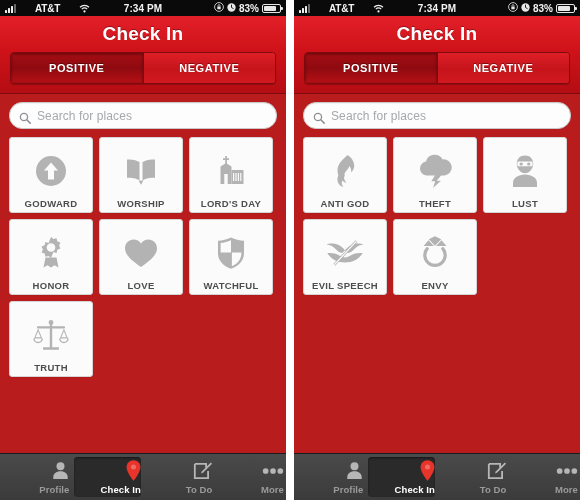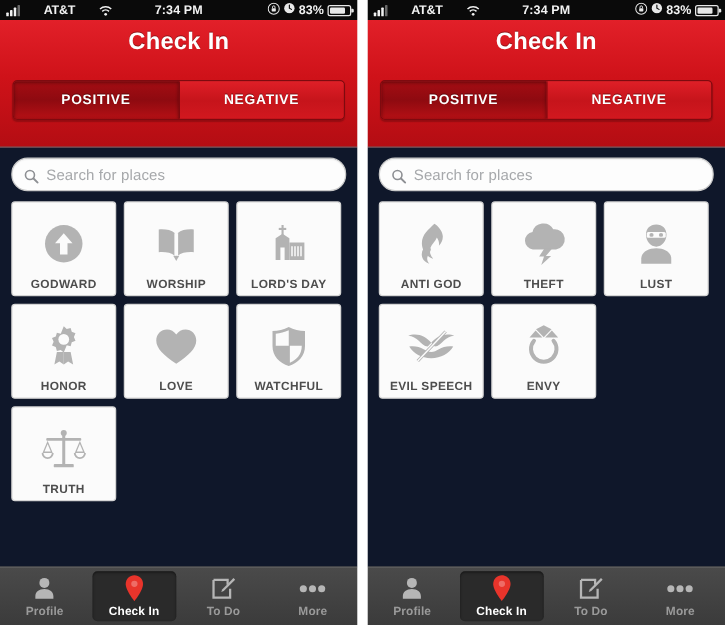--- a/index.html
+++ b/index.html
@@ -107,21 +107,21 @@
     height: 36px;
     line-height: 36px;
     text-align: center;
     color: #ffffff;
     font-size: 19px;
     font-weight: bold;
     text-shadow: 0 -1px 0 rgba(0,0,0,0.35);
     letter-spacing: 0.2px;
   }
   .segmented {
-    margin: 12px 10px;
+    margin: 0 10px;
     height: 30px;
     display: flex;
     border-radius: 4px;
     overflow: hidden;
     border: 1px solid #7e0a0f;
     box-shadow: inset 0 1px 0 rgba(255,255,255,0.12), 0 1px 1px rgba(0,0,0,0.22);
   }
   .seg {
     flex: 1;
     display: flex;
@@ -139,21 +139,21 @@
     box-shadow: inset 0 1px 3px rgba(0,0,0,0.45);
   }
   .seg.off {
     background: linear-gradient(to bottom, #df1f27 0%, #c6141b 52%, #d2181f 100%);
   }
   .seg + .seg { border-left: 1px solid #7e0a0f; }
 
   
   .content {
     flex: 1 1 auto;
-    background: #0f172a;
+    background: #b91c1c;
     overflow: hidden;
     position: relative;
   }
   .searchwrap { padding: 8px 9px 4px 9px; }
   .searchbar {
     height: 25px;
     background: #fdfdfd;
     border: 1px solid #c9c9c9;
     border-radius: 13px;
     display: flex;
@@ -213,21 +213,21 @@
     height: 46px;
     background: linear-gradient(to bottom, #4a4a4a 0%, #3b3b3b 100%);
     border-top: 1px solid #1d1d1d;
     display: flex;
     align-items: stretch;
   }
   .tab {
     flex: 1;
     display: flex;
     flex-direction: column;
-    align-items: center;
+    align-items: flex-end;
     justify-content: center;
     gap: 2px;
     cursor: pointer;
     border-radius: 4px;
     margin: 3px 2px;
   }
   .tab.active {
     background: #2a2a2a;
     box-shadow: inset 0 1px 2px rgba(0,0,0,0.5);
   }

